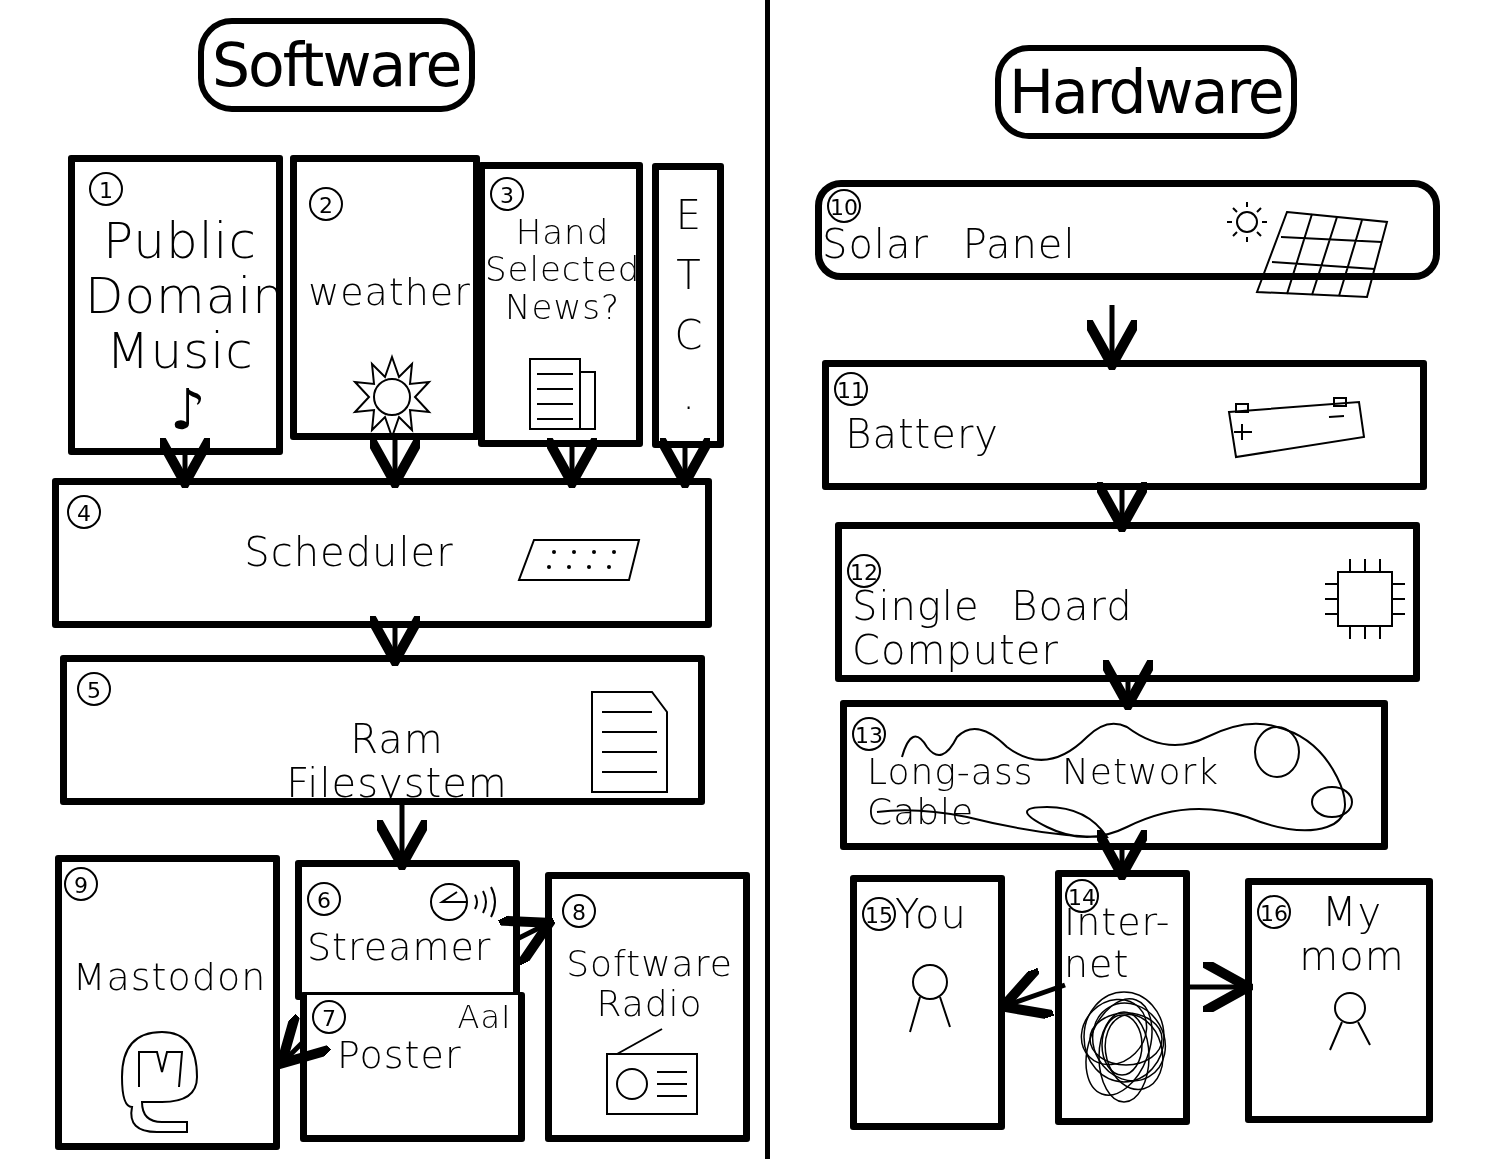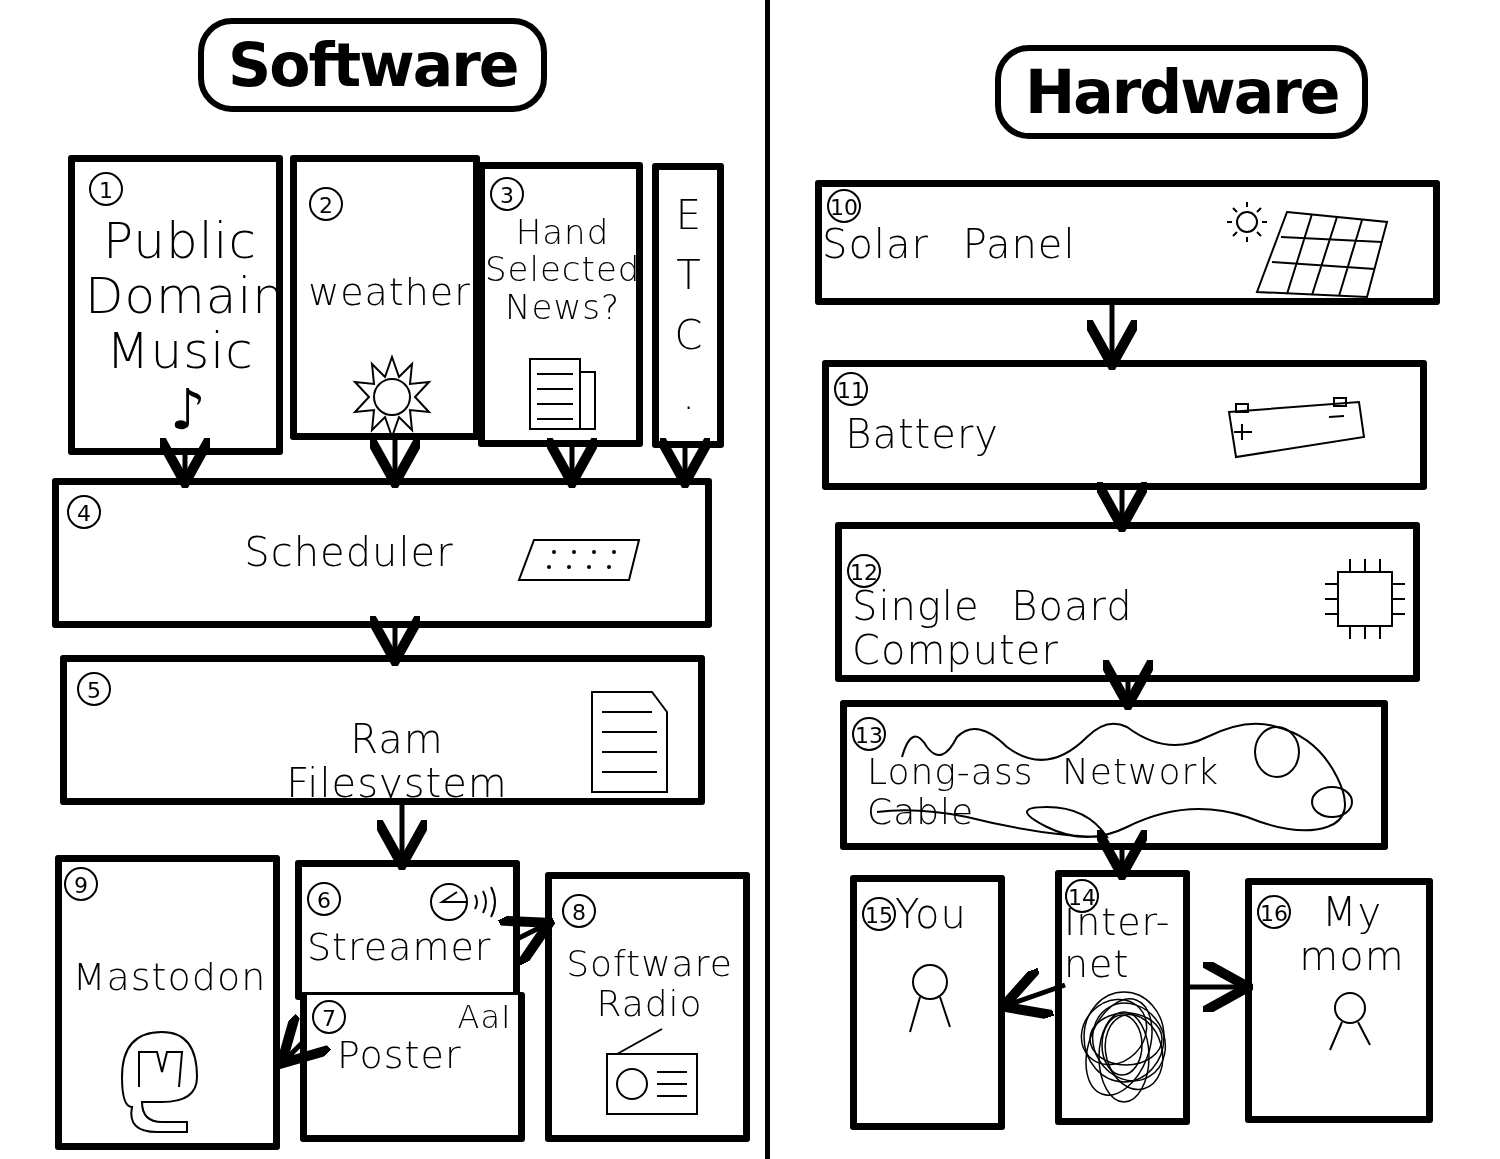--- a/index.html
+++ b/index.html
@@ -1,20 +1,20 @@
 <!DOCTYPE html>
 <html><head>
 <meta charset="utf-8">
 <style>
   html,body{margin:0;padding:0;background:#fff;}
   body{width:1500px;height:1159px;position:relative;overflow:hidden;font-family:"DejaVu Sans",sans-serif;color:#000;}
   .box{position:absolute;border:7px solid #000;background:#fff;box-sizing:border-box;border-radius:3px;}
   .num{position:absolute;width:34px;height:34px;border:2px solid #000;border-radius:50%;font-size:22px;line-height:34px;text-align:center;box-sizing:border-box;}
   .lbl{position:absolute;font-size:40px;line-height:1.1;text-align:center;font-family:"DejaVu Sans",sans-serif;font-weight:300;letter-spacing:1px;}
-  .title{position:absolute;border:6px solid #000;border-radius:34px;padding:6px 24px;font-size:60px;font-weight:bold;letter-spacing:-2px;}
+  .title{position:absolute;border:6px solid #000;border-radius:34px;padding:6px 8px;font-size:60px;font-weight:normal;letter-spacing:-2px;}
   .divider{position:absolute;left:765px;top:0;width:5px;height:1159px;background:#000;}
   svg.ov{position:absolute;left:0;top:0;}
   .ico{position:absolute;}
 </style>
 </head>
 <body>
 
 <div class="divider"></div>
 
 <div class="title" style="left:198px;top:18px;">Software</div>
@@ -113,21 +113,21 @@
   <svg class="ico" style="left:50px;top:145px;" width="100" height="95" viewBox="0 0 100 95">
     <line x1="60" y1="5" x2="15" y2="30" stroke="#000" stroke-width="2"></line>
     <rect x="5" y="30" width="90" height="60" fill="none" stroke="#000" stroke-width="2"></rect>
     <circle cx="30" cy="60" r="15" fill="none" stroke="#000" stroke-width="2"></circle>
     <line x1="55" y1="48" x2="85" y2="48" stroke="#000" stroke-width="2"></line>
     <line x1="55" y1="60" x2="85" y2="60" stroke="#000" stroke-width="2"></line>
     <line x1="55" y1="72" x2="85" y2="72" stroke="#000" stroke-width="2"></line>
   </svg>
 </div>
 
-<div class="box" style="left:815px;top:180px;width:625px;height:125px;">
+<div class="box" style="left:815px;top:180px;width:625px;height:100px;border-radius:26px;">
   <div class="num" style="left:5px;top:2px;">10</div>
   <div class="lbl" style="left:0;top:35px;width:320px;text-align:left;word-spacing:20px;">Solar Panel</div>
   <svg class="ico" style="left:395px;top:5px;" width="180" height="110" viewBox="0 0 180 110">
     <circle cx="30" cy="30" r="10" fill="none" stroke="#000" stroke-width="2"></circle>
     <path d="M30,10 L30,15 M30,45 L30,50 M10,30 L15,30 M45,30 L50,30 M16,16 L20,20 M40,40 L44,44 M16,44 L20,40 M40,20 L44,16" stroke="#000" stroke-width="2"></path>
     <polygon points="70,20 170,30 150,105 40,100" fill="none" stroke="#000" stroke-width="2"></polygon>
     <path d="M95,22 L70,102 M120,25 L95,103 M145,28 L122,104 M64,45 L165,50 M55,70 L158,77" stroke="#000" stroke-width="2" fill="none"></path>
   </svg>
 </div>
 

